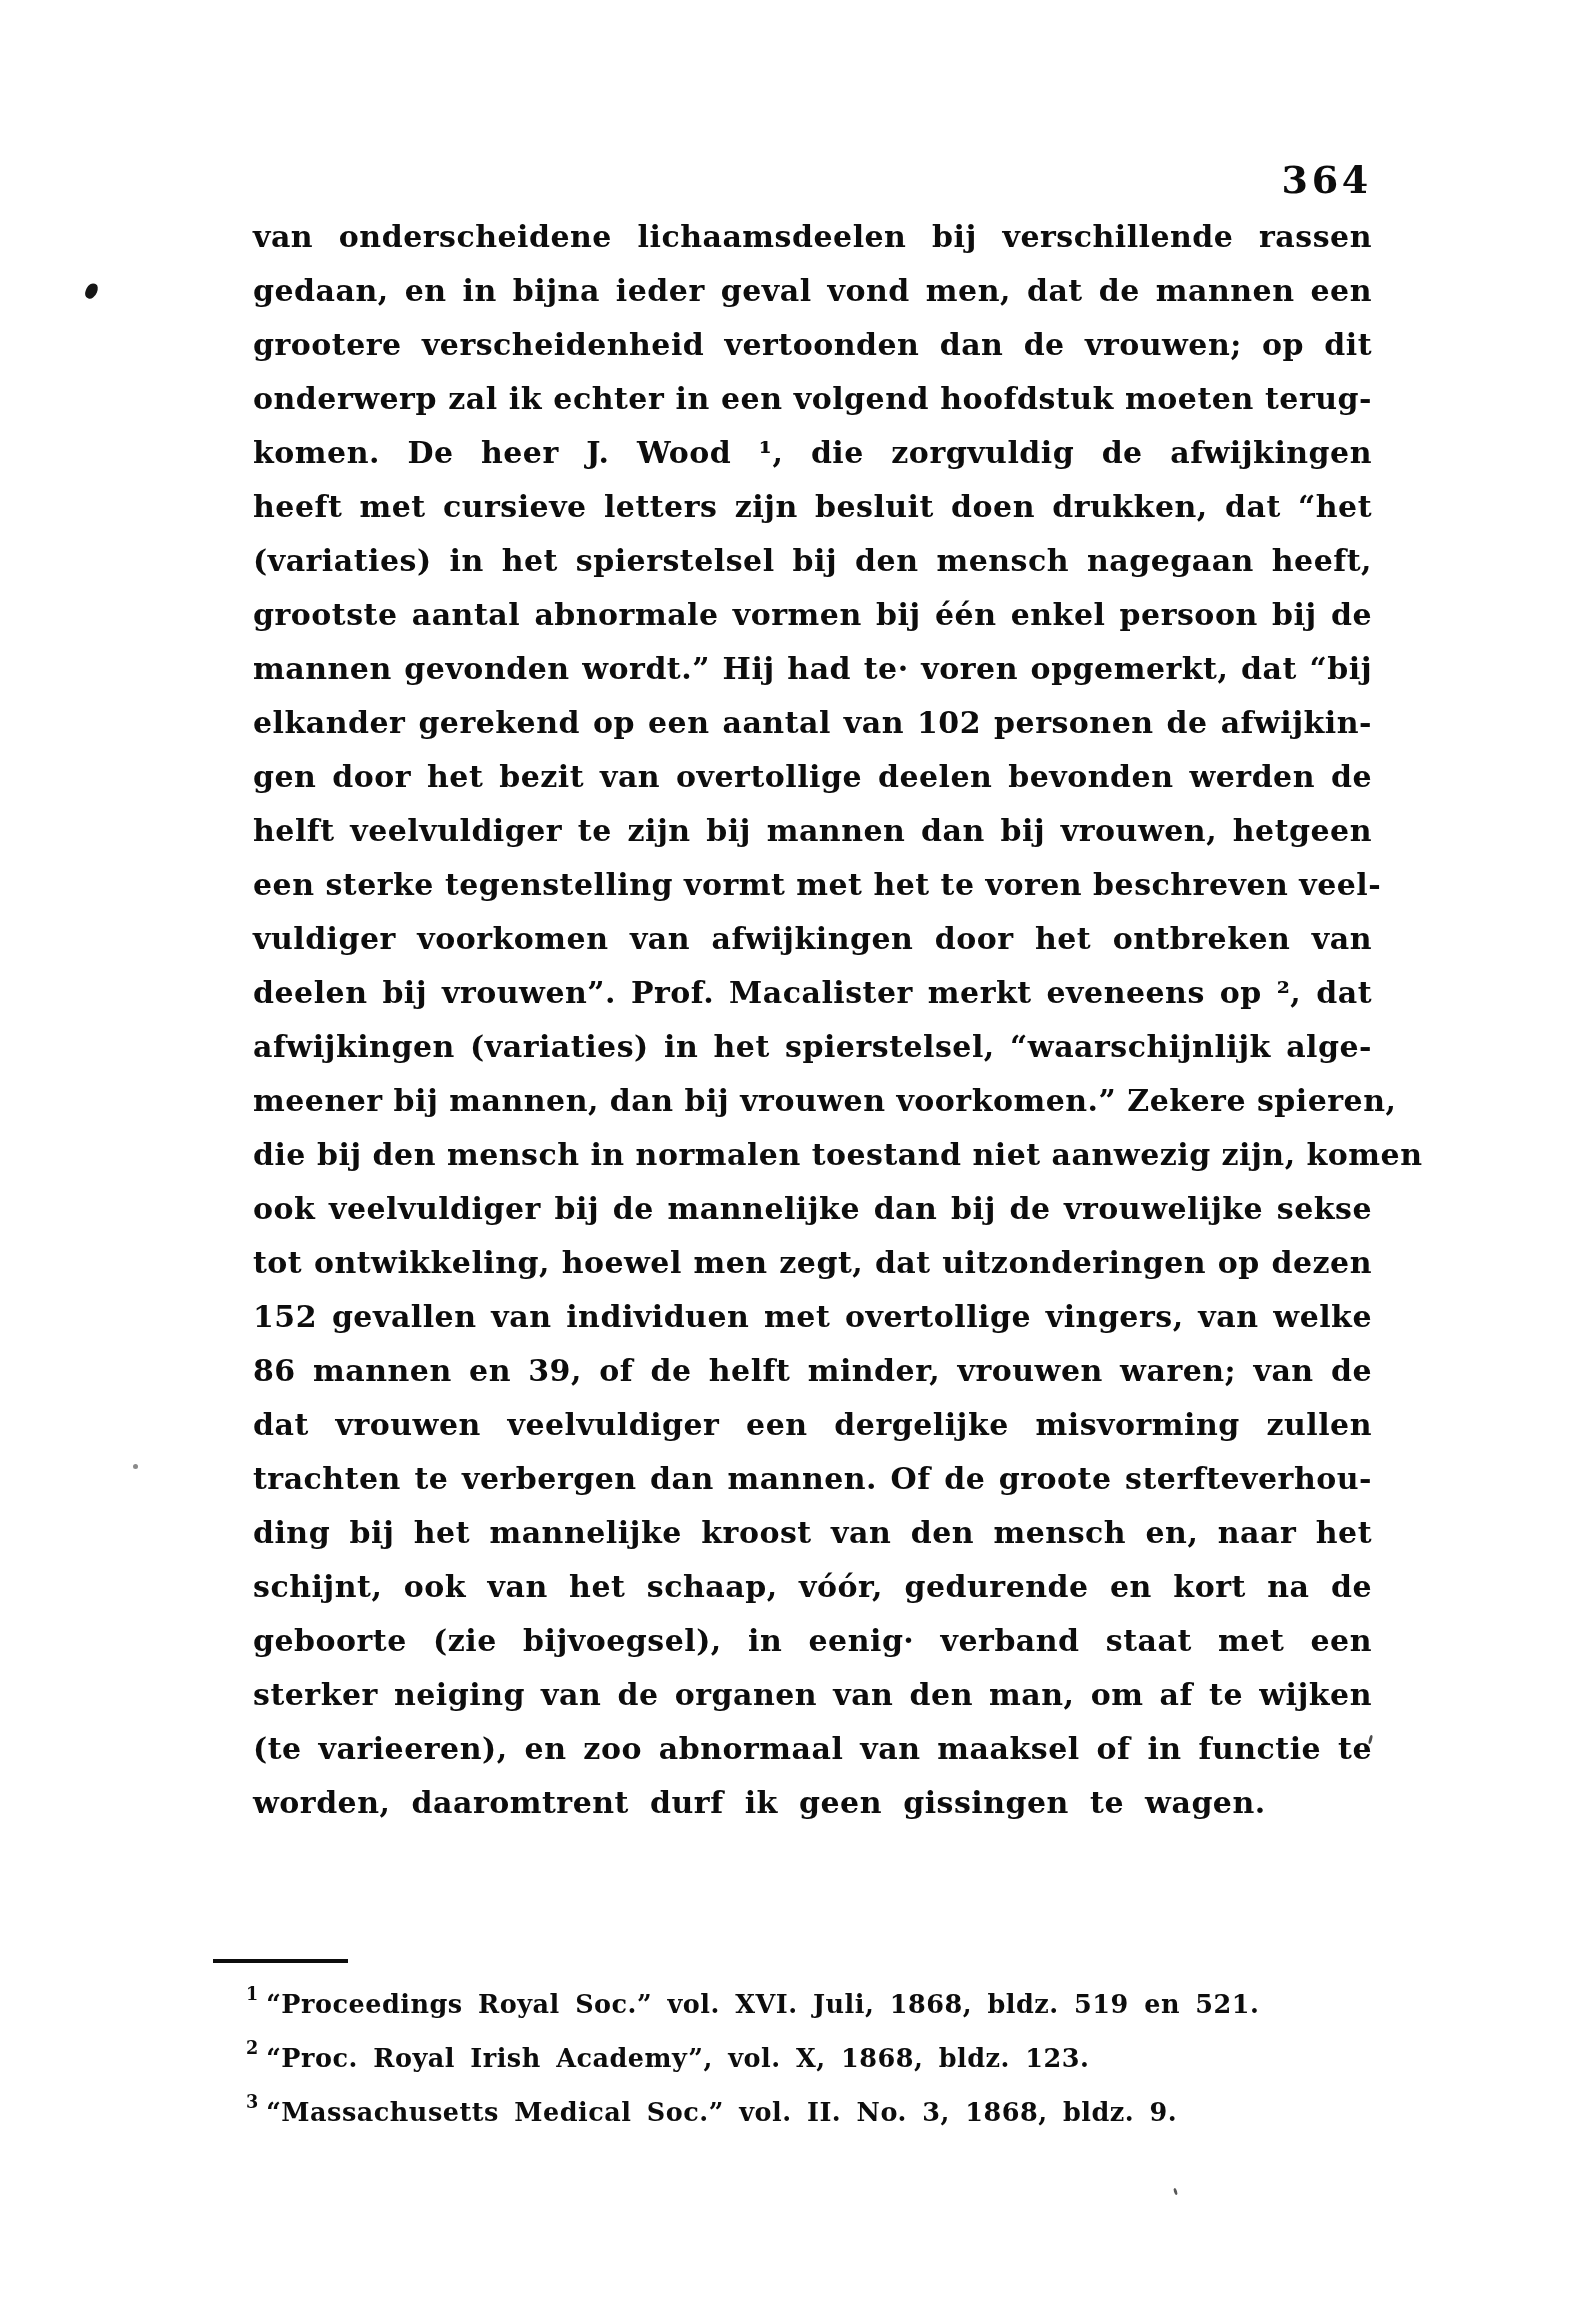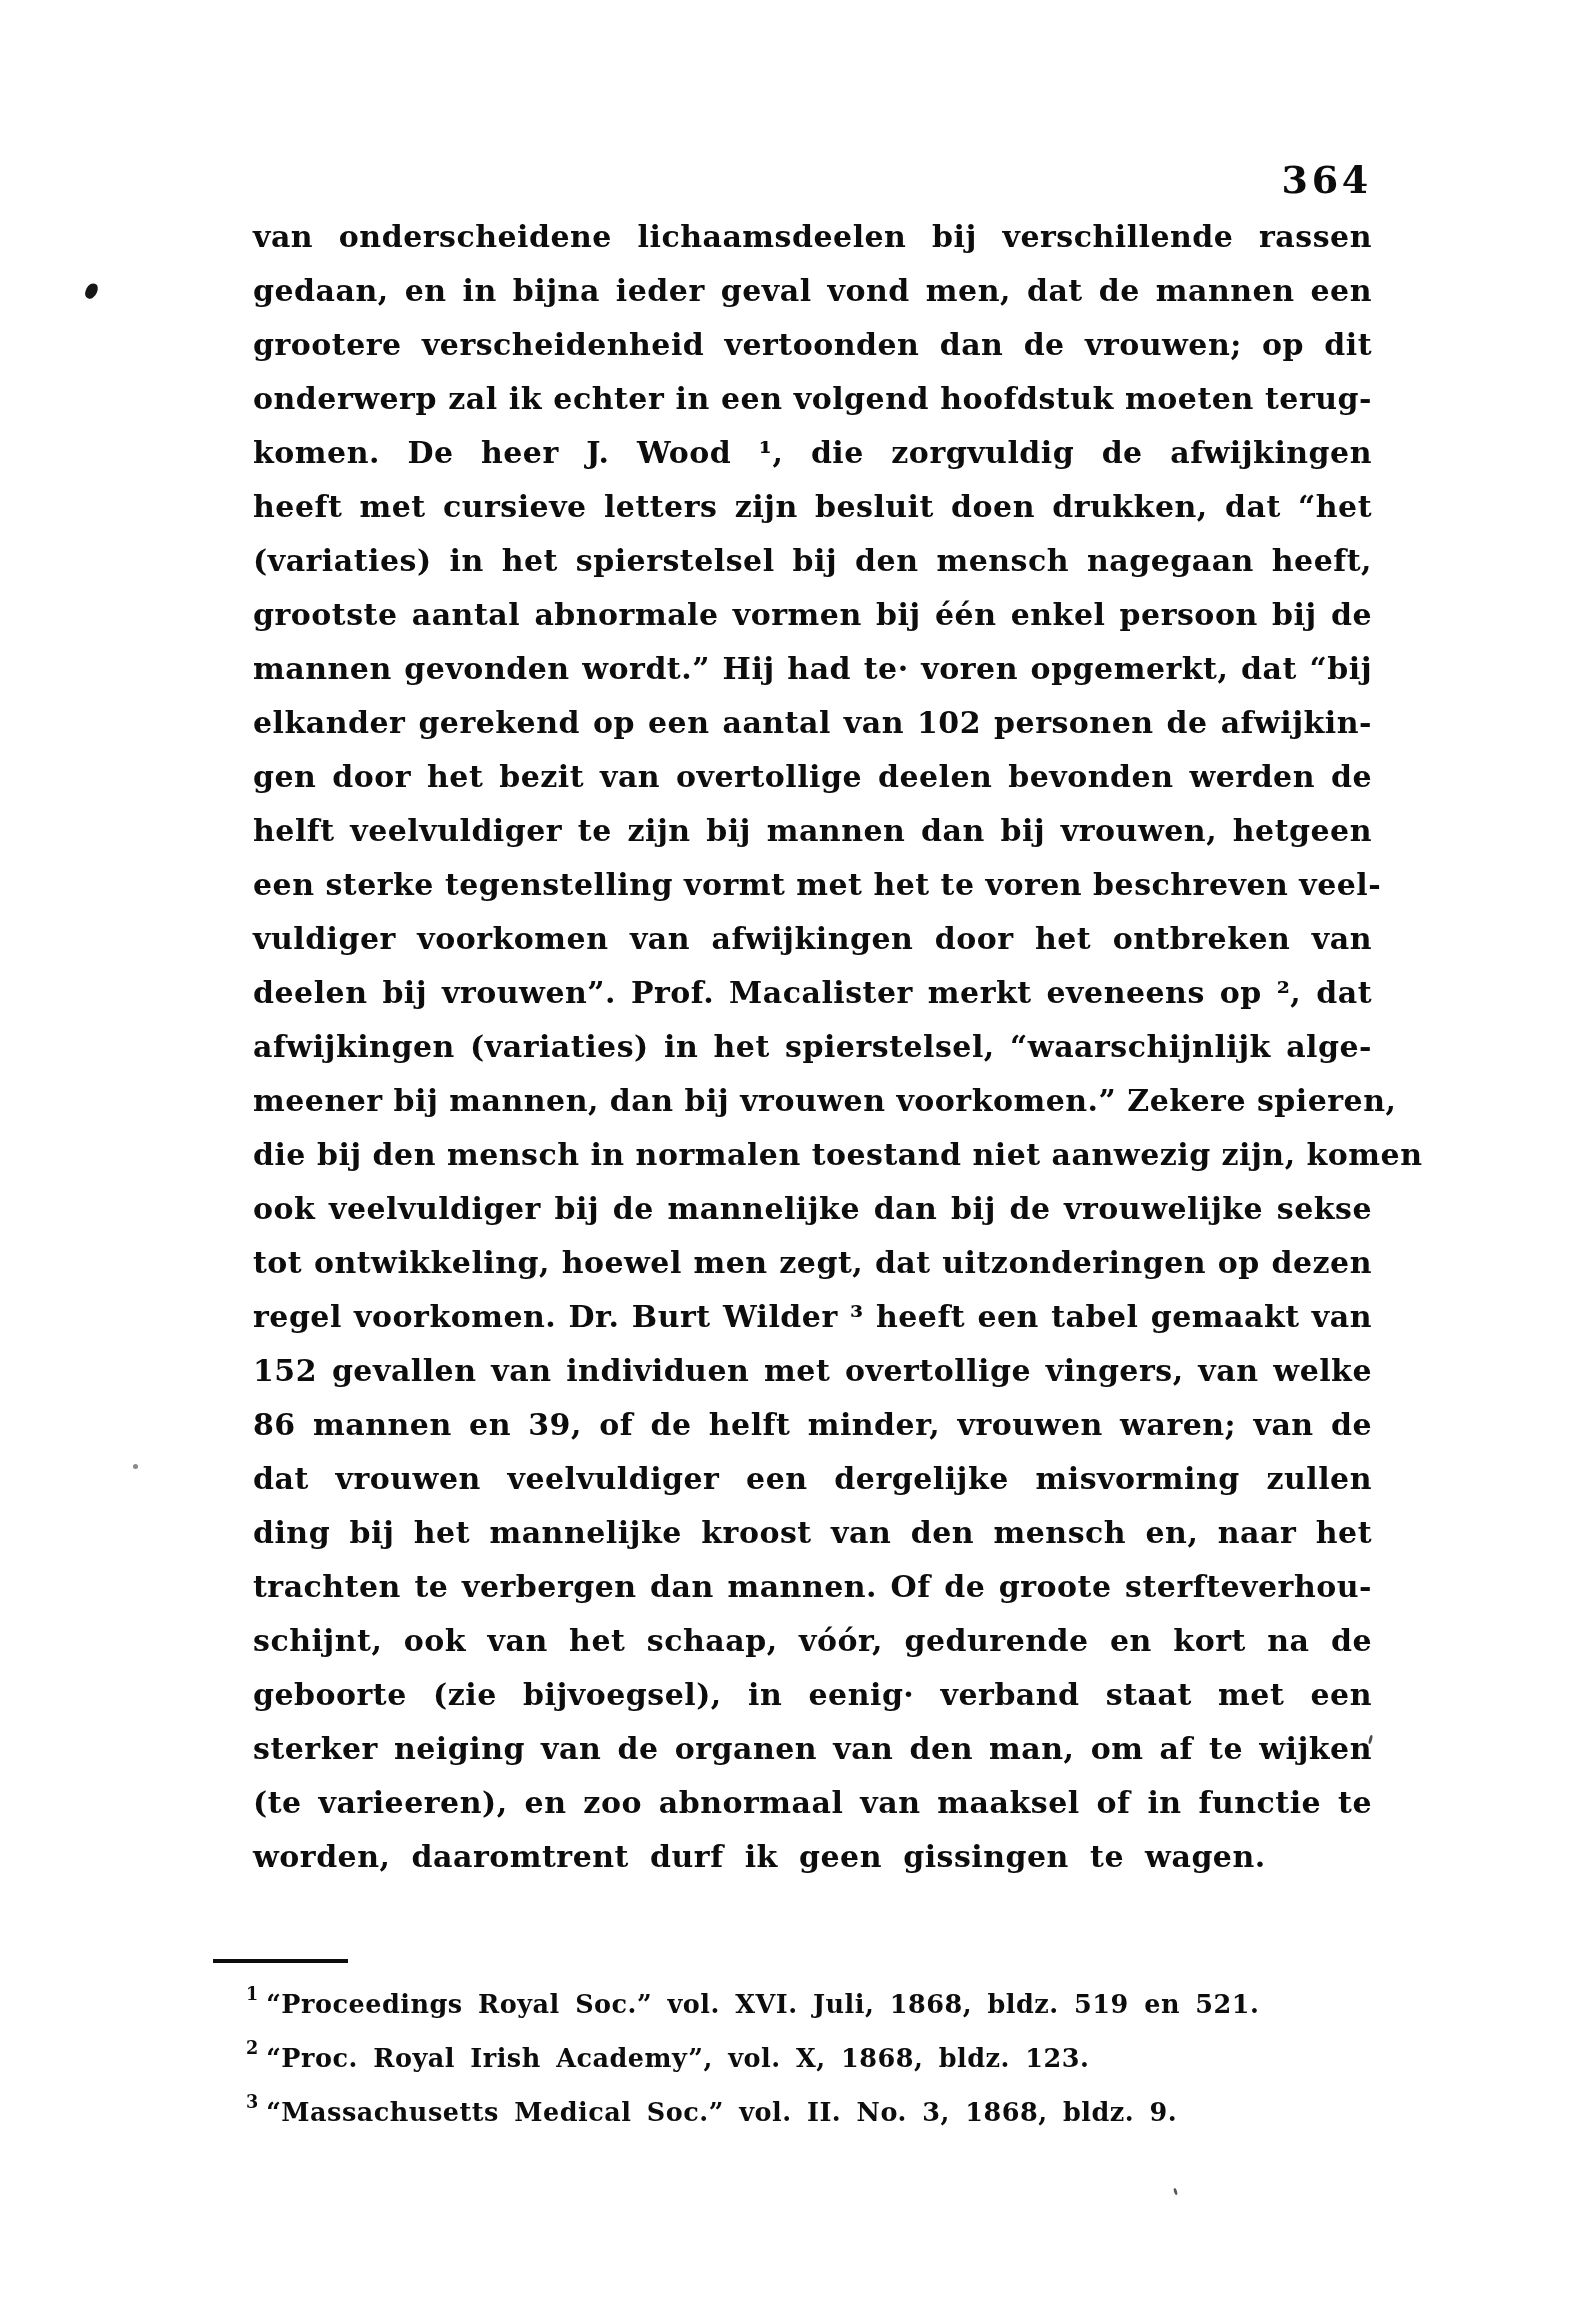--- a/index.html
+++ b/index.html
@@ -145,26 +145,25 @@
       <div class="line">gen door het bezit van overtollige deelen bevonden werden de</div>
       <div class="line">helft veelvuldiger te zijn bij mannen dan bij vrouwen, hetgeen</div>
       <div class="line">een sterke tegenstelling vormt met het te voren beschreven veel-</div>
       <div class="line">vuldiger voorkomen van afwijkingen door het ontbreken van</div>
       <div class="line">deelen bij vrouwen”. Prof. Macalister merkt eveneens op ², dat</div>
       <div class="line">afwijkingen (variaties) in het spierstelsel, “waarschijnlijk alge-</div>
       <div class="line">meener bij mannen, dan bij vrouwen voorkomen.” Zekere spieren,</div>
       <div class="line">die bij den mensch in normalen toestand niet aanwezig zijn, komen</div>
       <div class="line">ook veelvuldiger bij de mannelijke dan bij de vrouwelijke sekse</div>
       <div class="line">tot ontwikkeling, hoewel men zegt, dat uitzonderingen op dezen</div>
-      <div class="line">regel voorkomen. Dr. Burt Wilder ³ heeft een tabel gemaakt van</div>
       <div class="line">152 gevallen van individuen met overtollige vingers, van welke</div>
       <div class="line">86 mannen en 39, of de helft minder, vrouwen waren; van de</div>
       <div class="line">dat vrouwen veelvuldiger een dergelijke misvorming zullen</div>
+      <div class="line">trachten te verbergen dan mannen. Of de groote sterfteverhou-</div>
       <div class="line">ding bij het mannelijke kroost van den mensch en, naar het</div>
-      <div class="line">trachten te verbergen dan mannen. Of de groote sterfteverhou-</div>
       <div class="line">schijnt, ook van het schaap, vóór, gedurende en kort na de</div>
       <div class="line">geboorte (zie bijvoegsel), in eenig· verband staat met een</div>
       <div class="line">sterker neiging van de organen van den man, om af te wijken</div>
       <div class="line">(te varieeren), en zoo abnormaal van maaksel of in functie te</div>
       <div class="line">worden, daaromtrent durf ik geen gissingen te wagen.</div>
     </div>
 
   <div class="footnote-rule"></div>
 
   <div class="footnotes">

